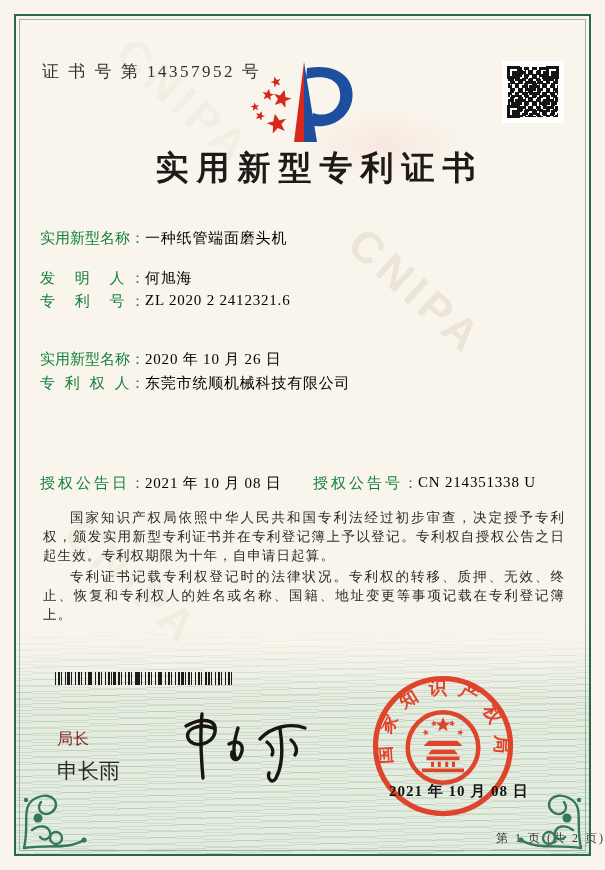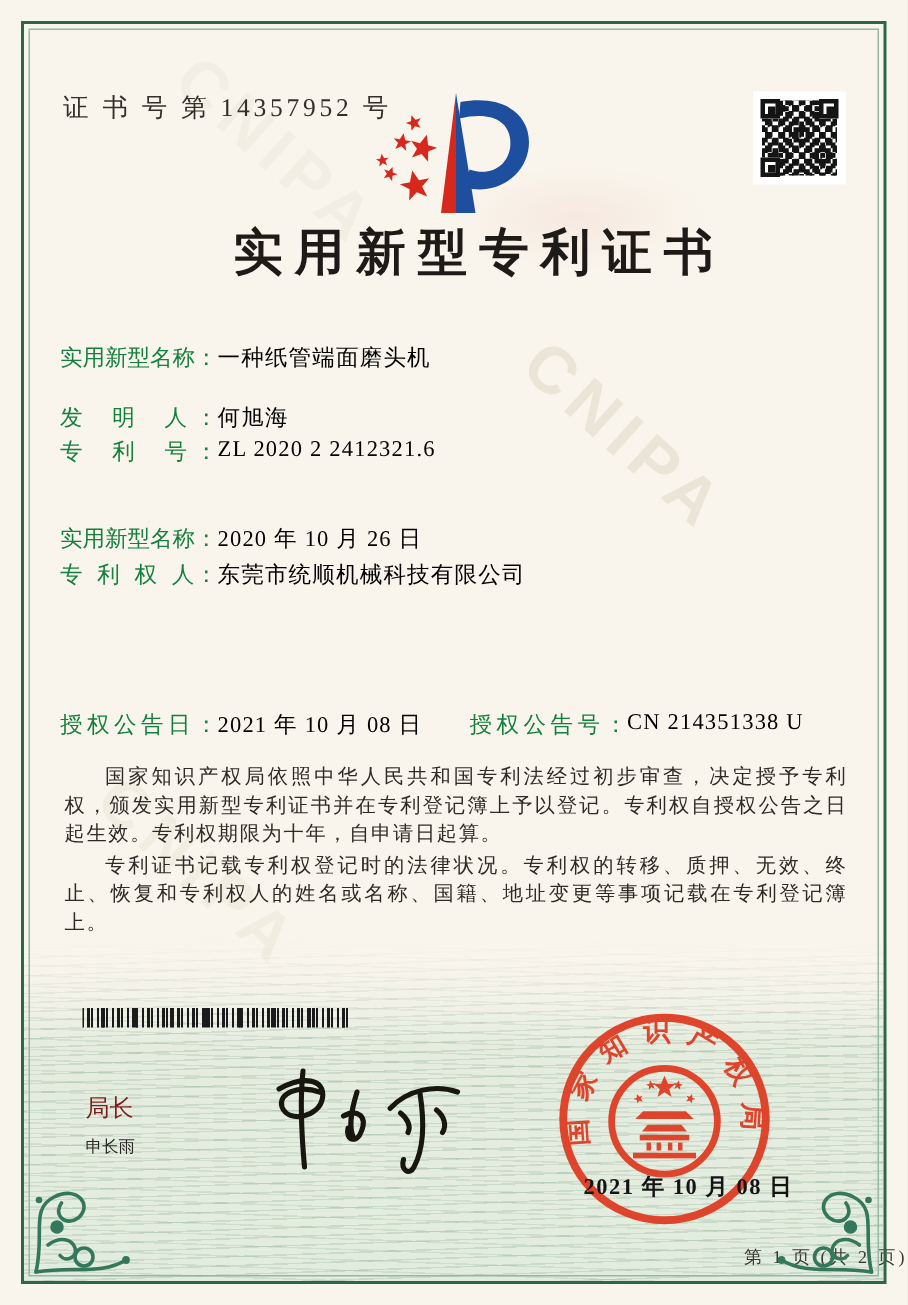--- a/index.html
+++ b/index.html
@@ -52,21 +52,21 @@
   .legal{position:absolute;left:40px;top:506px;width:528px;z-index:2;font-size:13.5px;
          line-height:18.8px;letter-spacing:1.1px;text-align:justify;color:#2e2b27;}
   .legal p{margin:3px;text-indent:2em;}
   
   .barcode{position:absolute;left:55px;top:672px;width:178px;height:13px;z-index:2;
     background:
       repeating-linear-gradient(90deg,#1b1b1b 0 1px,rgba(0,0,0,0) 1px 3px,#1b1b1b 3px 5px,rgba(0,0,0,0) 5px 6px,#1b1b1b 6px 7px,rgba(0,0,0,0) 7px 10px),
       repeating-linear-gradient(90deg,rgba(0,0,0,0) 0 12px,#1b1b1b 12px 14px,rgba(0,0,0,0) 14px 23px);}
   .signer-title{position:absolute;left:57px;top:729px;font-size:16px;z-index:2;
       font-family:"Liberation Sans","DejaVu Sans",sans-serif;color:#7f1d1d;}
-  .signer-name{position:absolute;left:57px;top:757px;font-size:11px;z-index:2;
+  .signer-name{position:absolute;left:57px;top:757px;font-size:21px;z-index:2;
       font-family:Liberation Serif, serif;color:#2a2824;}
   .signature{position:absolute;left:172px;top:708px;z-index:2;}
   .seal{position:absolute;left:368px;top:671px;width:150px;height:150px;z-index:3;opacity:.93;}
   .seal-date{position:absolute;left:389px;top:782px;font-size:15px;font-weight:600;letter-spacing:1px;
       color:#141414;z-index:4;}
   .footer{position:absolute;left:0;right:0;top:830px;text-align:right;font-size:12px;
       letter-spacing:2px;color:#3a3a34;z-index:2;}
 </style>
 </head>
 <body>

